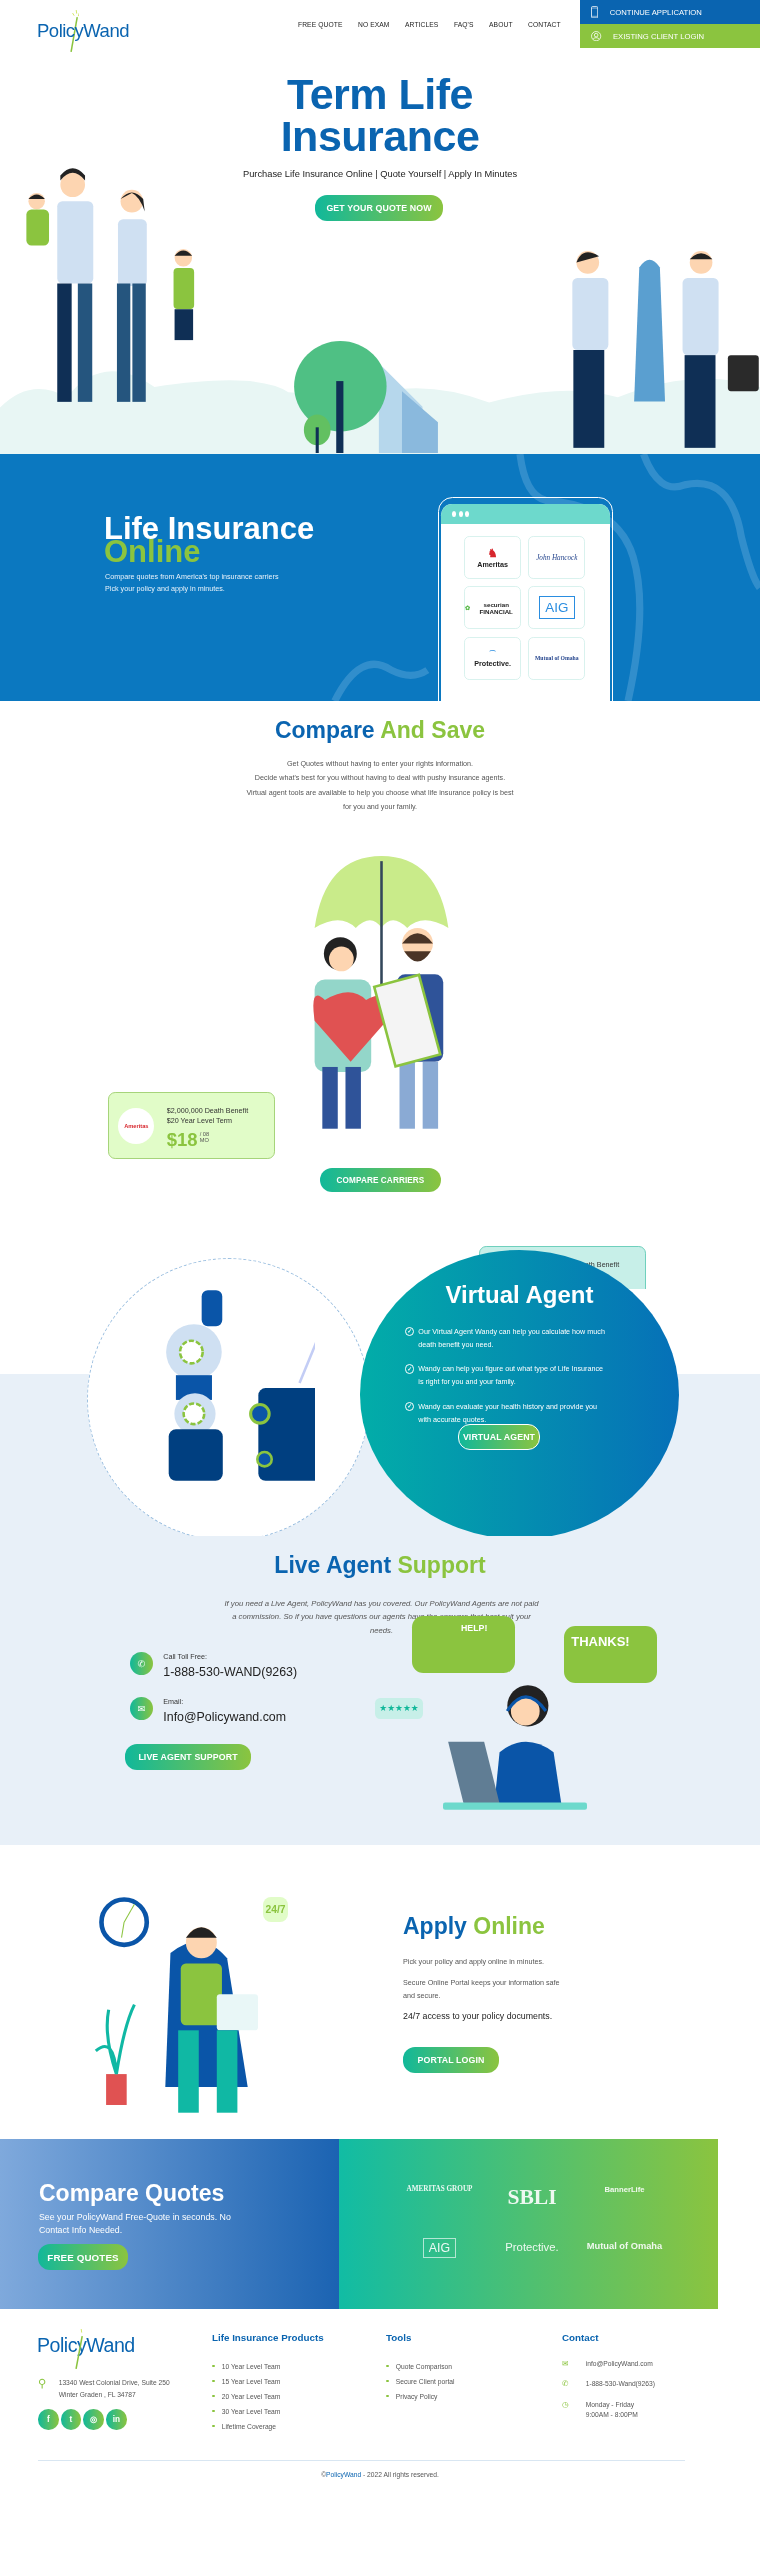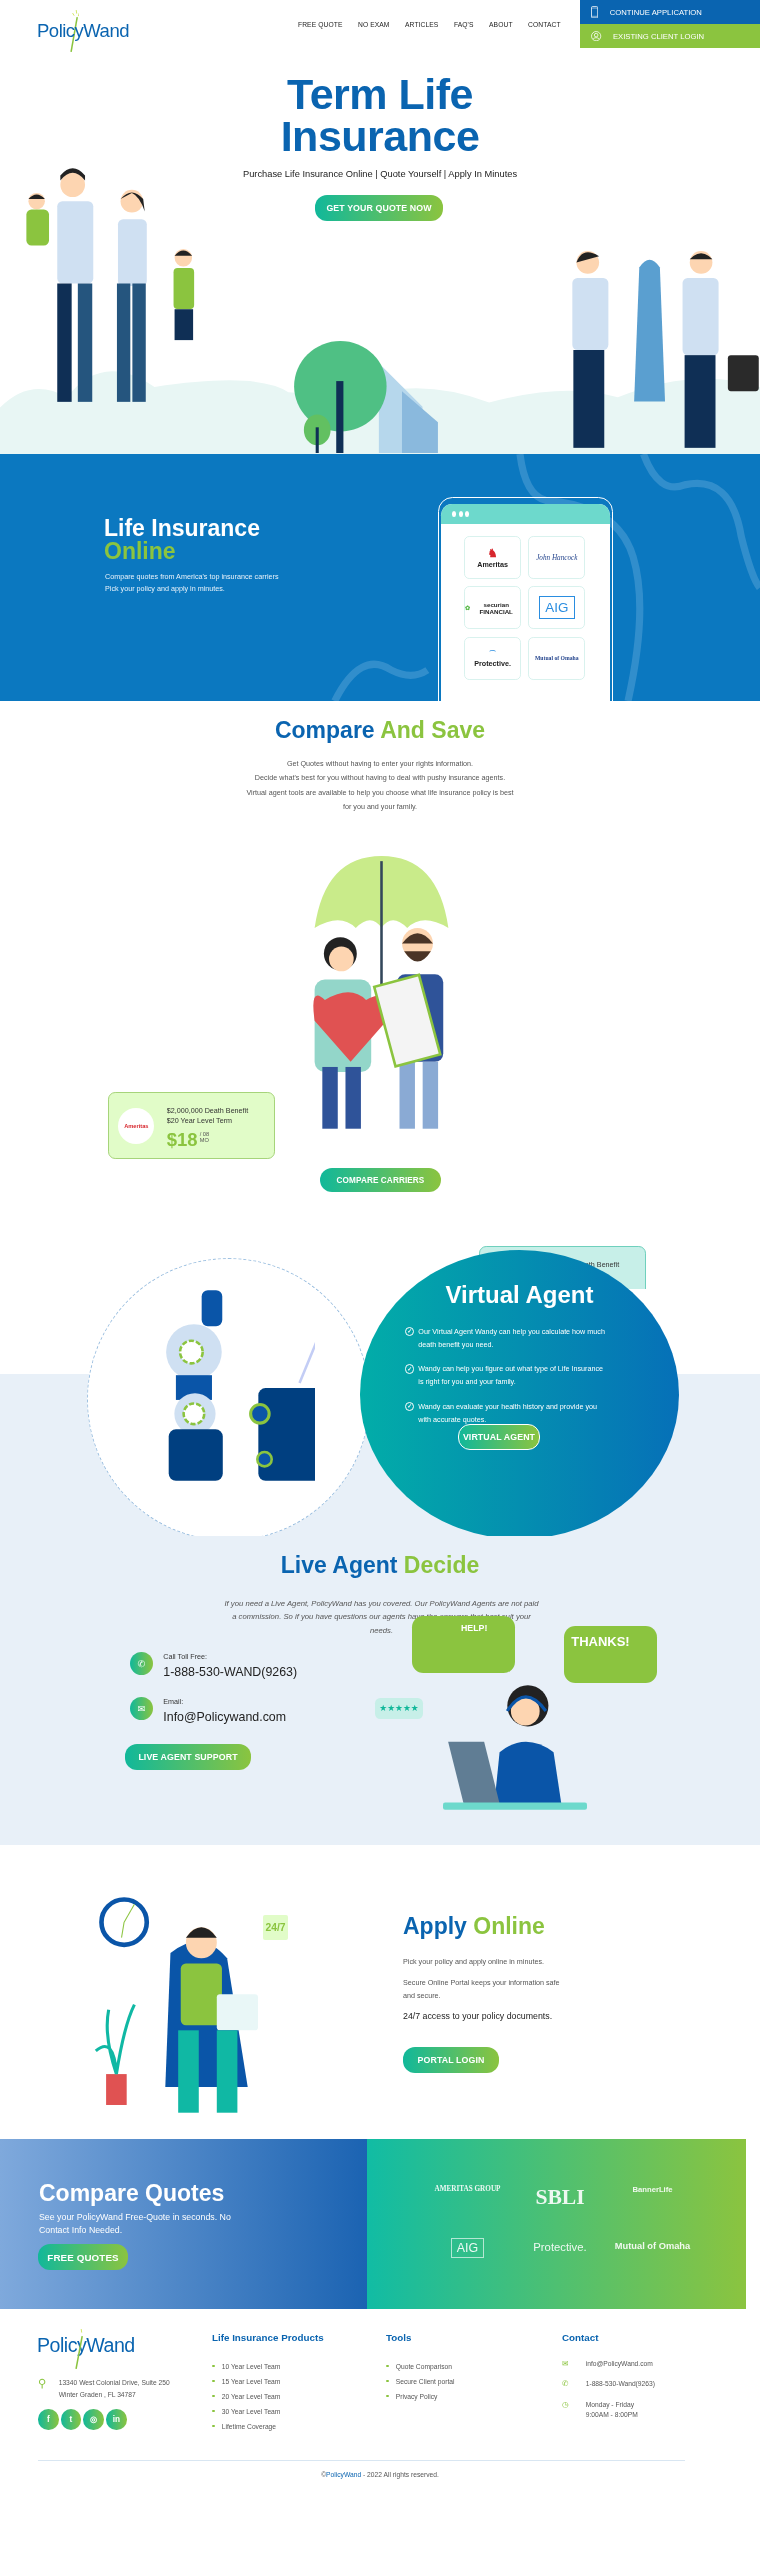--- a/index.html
+++ b/index.html
@@ -20,21 +20,21 @@
 
 
 .hero{position:relative;height:392px;background:#fff;overflow:hidden}
 .hero-title{position:absolute;top:11.3px;width:100%;text-align:center;font-size:43px;line-height:42px;font-weight:bold;color:#0a64b0;letter-spacing:-0.5px}
 .hero-sub{position:absolute;top:107px;width:100%;text-align:center;font-size:9.3px;color:#222}
 .hero-cta{position:absolute;left:315px;top:133px;width:128px;height:26px;font-size:8.8px}
 .hero-ground{position:absolute;bottom:0;left:0;width:100%;height:134px}
 
 
 .lio{position:relative;height:247px;background:#0b78c0;overflow:hidden}
-.lio-title{position:absolute;left:104px;top:63px;font-size:23px;color:#fff;font-weight:bold;line-height:23px}
+.lio-title{position:absolute;left:104px;top:63px;font-size:31px;color:#fff;font-weight:bold;line-height:23px}
 .lio-title span{display:block;color:#8bc43f}
 .lio-text{position:absolute;left:105px;top:117px;font-size:7.2px;color:#e8f2fa;line-height:12px}
 .phone{position:absolute;left:438px;top:43px;width:175px;height:211px;border:1px solid #fff;border-radius:14.4px 14.4px 0 0;padding:6.2px 2.1px 0}
 .phone-in{background:#fff;border-radius:11.3px 11.3px 0 0;height:100%;overflow:hidden}
 .phone-bar{height:19.6px;background:#6dd9cc;display:flex;align-items:center;padding-left:11.3px;gap:2.1px}
 .phone-bar i{width:4.1px;height:5.2px;border-radius:50%;background:#fff;display:block}
 .logo-grid{display:grid;grid-template-columns:57px 57px;gap:7.2px 7.2px;padding:12.4px 0 0 23px}
 .lg{height:43px;border:0.5px solid #d9f2ee;border-radius:5.2px;display:flex;align-items:center;justify-content:center;font-size:7.2px;font-weight:bold;color:#222;text-align:center}
 
 
@@ -72,21 +72,21 @@
 
 .ao{position:relative;height:294px;background:#fff}
 .ao-title{position:absolute;left:403px;top:68px;font-size:23px;font-weight:bold}
 .ao-text{position:absolute;left:403px;top:110px;width:170px;font-size:7.2px;color:#555;line-height:13.4px}
 .ao-text p{margin-bottom:7.2px}
 .ao-text .strong{color:#222;font-size:8.8px}
 .ao-btn{position:absolute;left:403px;top:202px;width:96px;height:26px;font-size:8.8px}
 
 
 .cq{position:relative;height:170px;display:flex}
-.cq-l{width:367px;height:100%;background:linear-gradient(90deg,#7fa9dc,#1b63b2);position:relative}
+.cq-l{width:339px;height:100%;background:linear-gradient(90deg,#7fa9dc,#1b63b2);position:relative}
 .cq-r{width:379px;height:100%;background:linear-gradient(90deg,#11bca4,#8bc43f);position:relative}
 .cq-title{position:absolute;left:39px;top:41px;font-size:23px;color:#fff;font-weight:bold}
 .cq-text{position:absolute;left:39px;top:72px;width:196px;font-size:8.8px;color:#fff;line-height:13px}
 .cq-btn{position:absolute;left:38px;top:105px;width:90px;height:26px;font-size:9.8px}
 .carrier-grid{position:absolute;left:62px;top:46px;display:grid;grid-template-columns:77px 77px 77px;row-gap:31px;column-gap:15.5px;color:#fff}
 .carrier-grid div{text-align:center;font-weight:bold;opacity:.9;font-size:10.3px}
 
 
 .footer{position:relative;height:175px}
 .f-logo{position:absolute;left:37px;top:25px}
@@ -342,21 +342,21 @@
           <span class="chk">✓</span>
           <span>Wandy can evaluate your health history and provide you with accurate quotes.</span>
         </li>
     </ul>
     <button class="grad-btn va-btn">VIRTUAL AGENT</button>
   </div>
 </section>
 
 <section class="la">
   <h2 class="sec-title">
-    <span class="blue">Live Agent</span> <span class="green">Decide</span>
+    <span class="blue">Live Agent</span> <span class="green">Support</span>
   </h2>
   <p class="la-desc">If you need a Live Agent, PolicyWand has you covered. Our PolicyWand Agents are not paid a commission. So if you have questions our agents have the answers that best suit your needs.</p>
   <div class="contact-row" style="top:116px">
     <div class="cicon">✆</div>
     <div>
         <div class="clabel">Call Toll Free:</div>
         <div class="cval">1-888-530-WAND(9263)</div>
       </div>
   </div>
   <div class="contact-row" style="top:161px">
@@ -393,21 +393,21 @@
     <path d="M150 140 Q210 90 260 150 L300 400 L140 400Z" fill="#0a55a8"></path>
     <circle cx="210" cy="120" r="30" fill="#fdd5b1"></circle>
       <path d="M180 110 Q210 70 240 110" fill="#222"></path>
     <rect x="170" y="160" width="80" height="120" rx="10" fill="#8bc43f"></rect>
     <rect x="240" y="220" width="80" height="70" rx="6" fill="#e9f7f7"></rect>
     <rect x="165" y="290" width="40" height="160" fill="#10b8a4"></rect>
       <rect x="240" y="290" width="40" height="160" fill="#10b8a4"></rect>
     <rect x="25" y="375" width="40" height="60" fill="#e05252"></rect>
     <path d="M45 375 Q20 300 30 250 M45 375 Q60 280 80 240 M45 375 Q40 300 5 330" fill="none" stroke="#10b8a4" stroke-width="6"></path>
   </svg>
-  <div style="position:absolute;left:263px;top:70px;width:25px;height:25px;background:#e1fcc8;border-radius:2px;color:#8bc43f;font-weight:bold;font-size:10.3px;display:flex;align-items:center;justify-content:center">24/7</div>
+  <div style="position:absolute;left:263px;top:52px;width:25px;height:25px;background:#e1fcc8;border-radius:8px;color:#8bc43f;font-weight:bold;font-size:10.3px;display:flex;align-items:center;justify-content:center">24/7</div>
   <h2 class="ao-title">
     <span class="blue">Apply</span> <span class="green">Online</span>
   </h2>
   <div class="ao-text">
     <p>Pick your policy and apply online in minutes.</p>
     <p>Secure Online Portal keeps your information safe and secure.</p>
     <p class="strong">24/7 access to your policy documents.</p>
   </div>
   <button class="grad-btn ao-btn">PORTAL LOGIN</button>
 </section>

